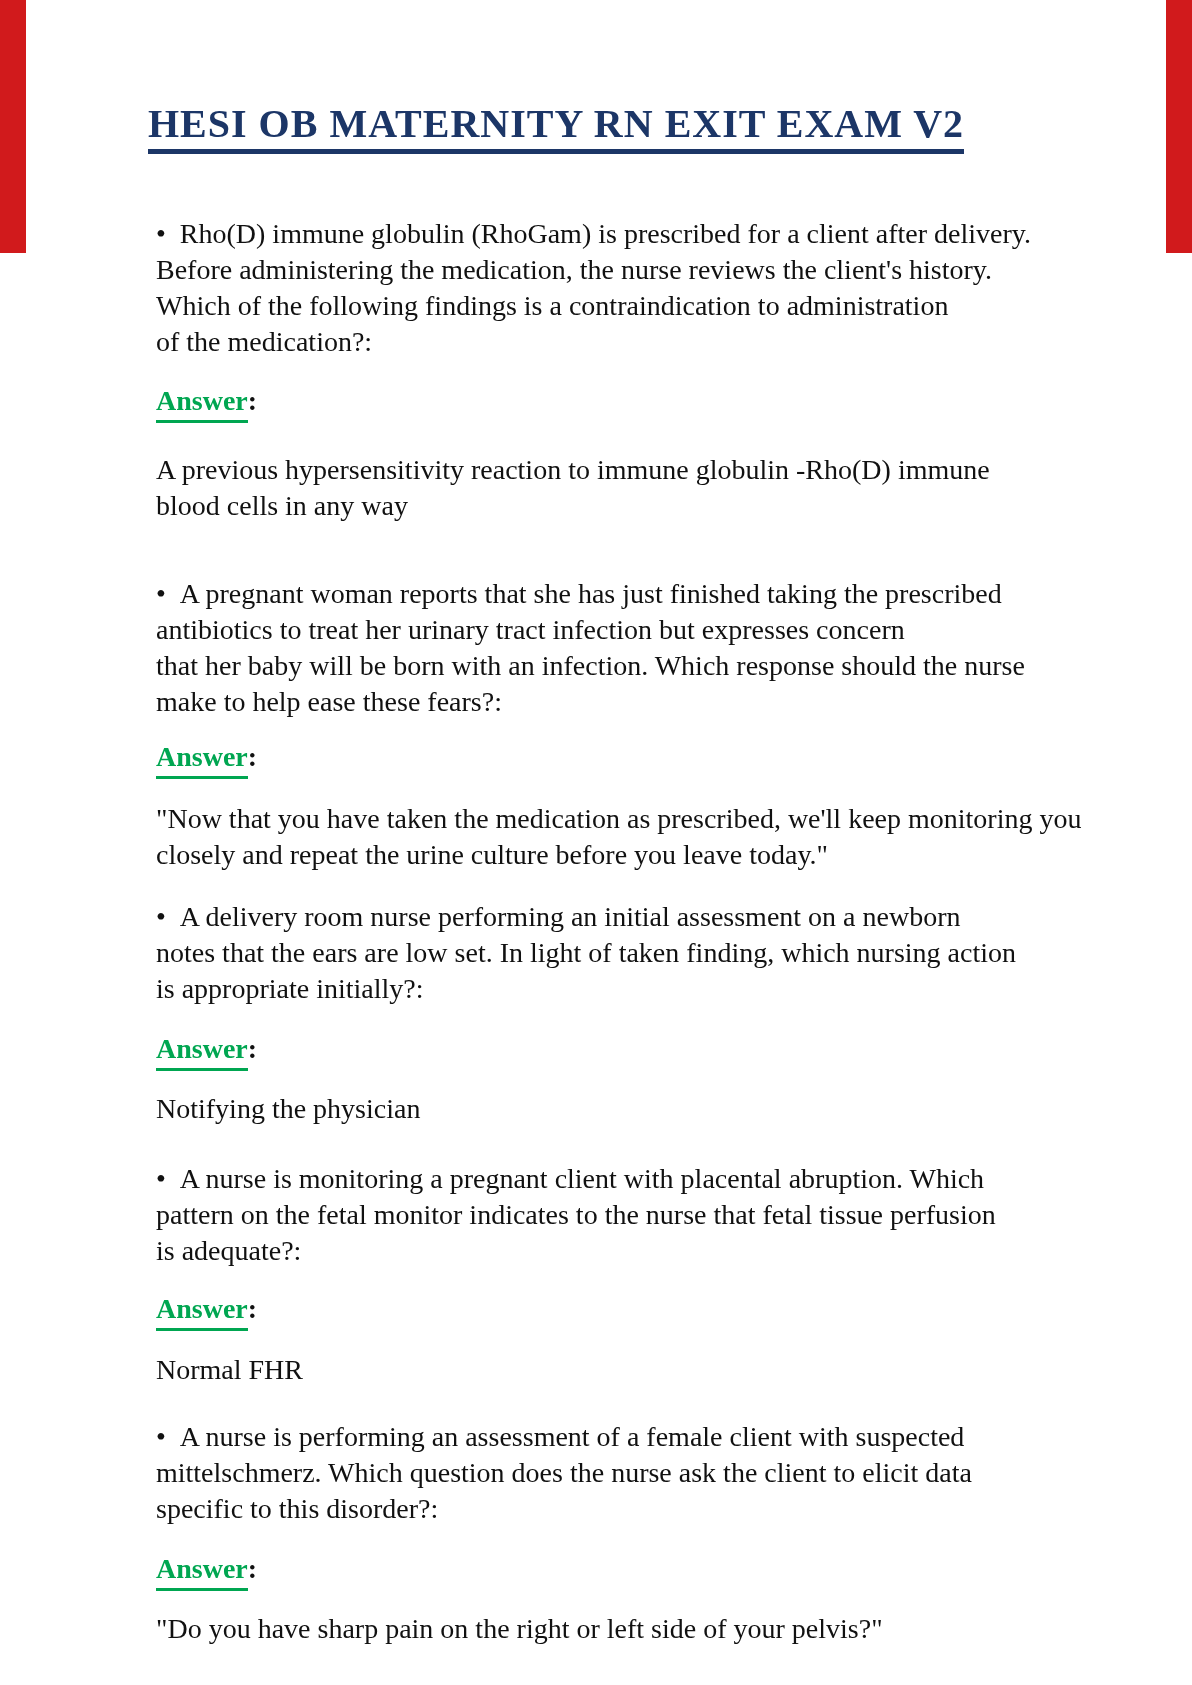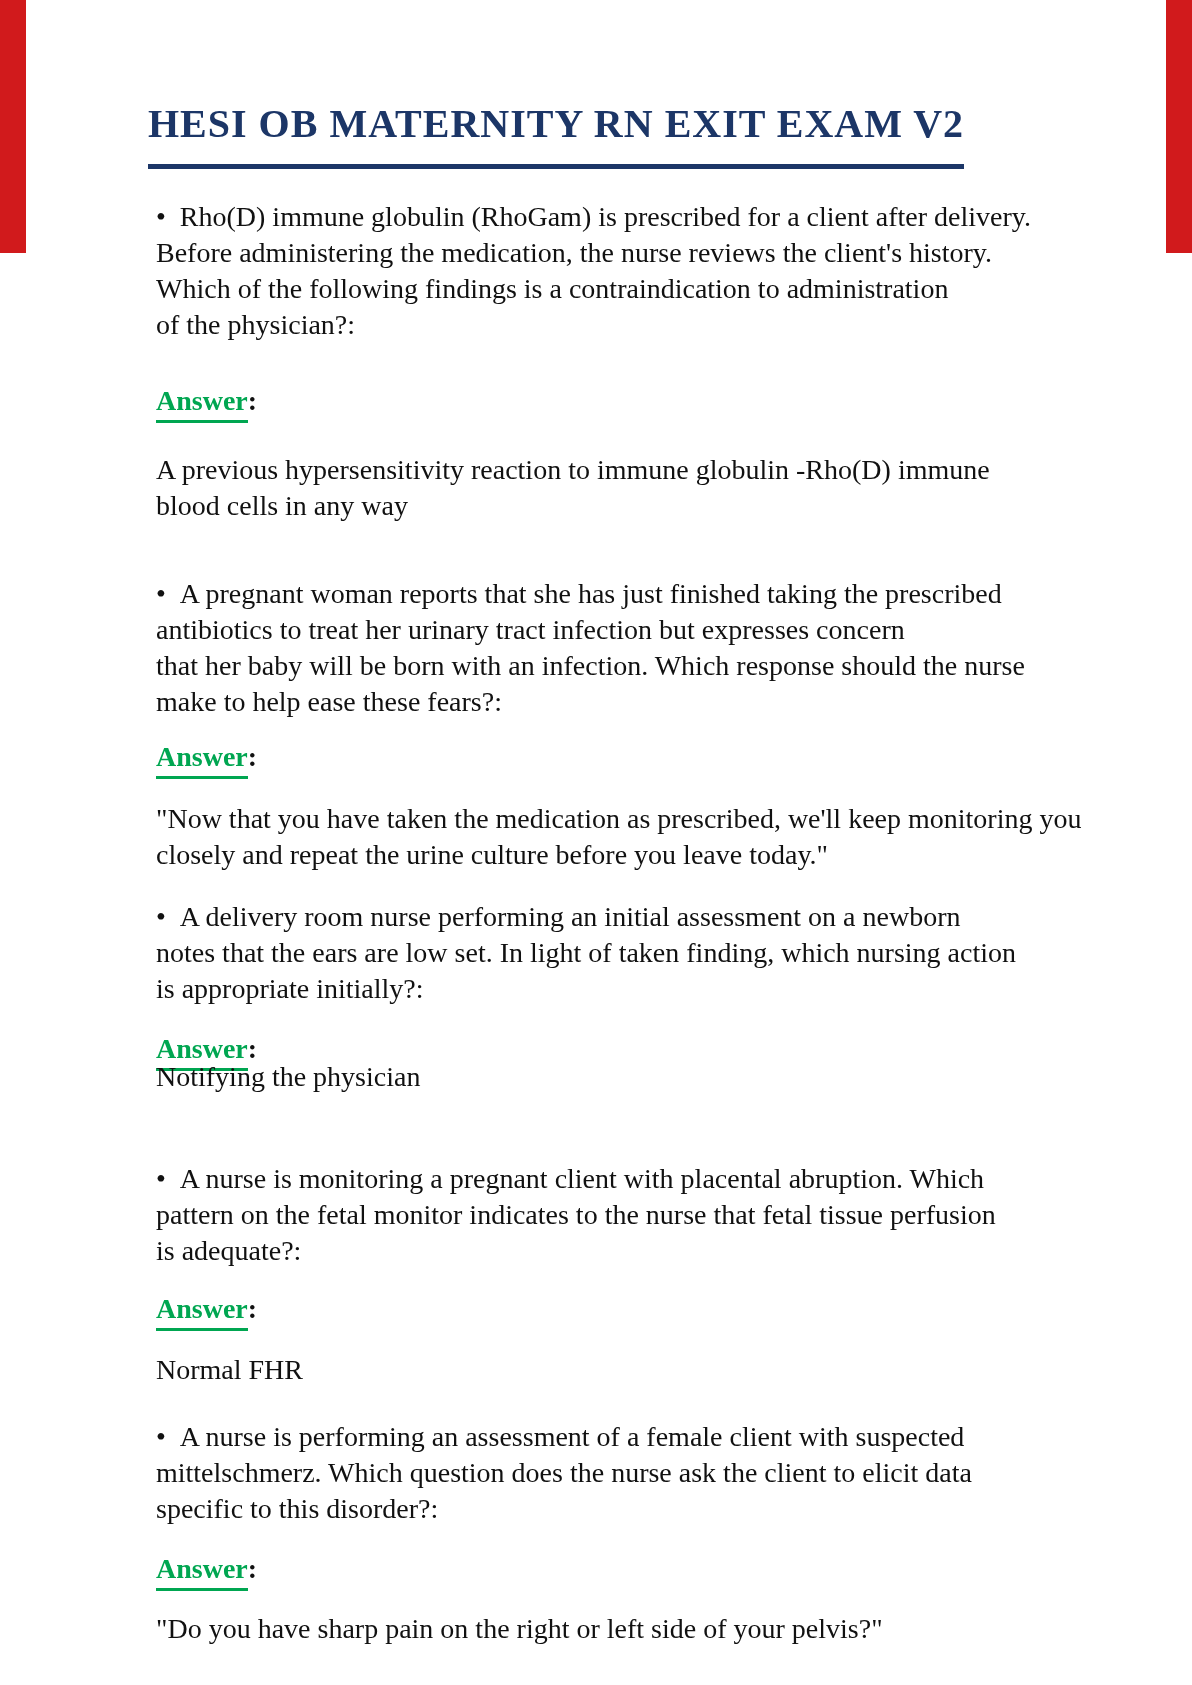--- a/index.html
+++ b/index.html
@@ -14,21 +14,21 @@
     position:absolute;top:0;width:26px;height:253px;
     background:var(--red-bar,#d11a1c);
   }
   .red-bar.left{left:0;}
   .red-bar.right{right:0;}
   .page-title{
     position:absolute;left:148px;top:100px;
     font-size:40px;font-weight:bold;letter-spacing:1px;
     color:var(--navy,#1c3667);
     border-bottom:5px solid var(--navy,#1c3667);
-    padding-bottom:17px;
+    padding-bottom:2px;
     white-space:nowrap;
   }
   .block{
     position:absolute;left:156px;
     font-size:28px;line-height:36px;
     color:var(--body,#111111);
   }
   .block div{white-space:nowrap;}
   .label{font-weight:bold;font-size:28px;line-height:36px;}
   .al-word{
@@ -42,25 +42,25 @@
 </head>
 <body>
 
 <div class="page">
 
   <div class="red-bar left"></div>
   <div class="red-bar right"></div>
 
   <div class="page-title">HESI OB MATERNITY RN EXIT EXAM V2</div>
 
-  <div class="block" style="top:199px">
+  <div class="block" style="top:216px">
       <div>• Rho(D) immune globulin (RhoGam) is prescribed for a client after delivery.</div>
       <div>Before administering the medication, the nurse reviews the client's history.</div>
       <div>Which of the following findings is a contraindication to administration</div>
-      <div>of the physician?:</div>
+      <div>of the medication?:</div>
     </div>
   <div class="block label" style="top:383px">
     <span class="al-word">Answer</span><span class="al-colon">:</span>
   </div>
   <div class="block" style="top:452px">
       <div>A previous hypersensitivity reaction to immune globulin -Rho(D) immune</div>
       <div>blood cells in any way</div>
     </div>
 
   <div class="block" style="top:576px">
@@ -78,21 +78,21 @@
     </div>
 
   <div class="block" style="top:899px">
       <div>• A delivery room nurse performing an initial assessment on a newborn</div>
       <div>notes that the ears are low set. In light of taken finding, which nursing action</div>
       <div>is appropriate initially?:</div>
     </div>
   <div class="block label" style="top:1031px">
     <span class="al-word">Answer</span><span class="al-colon">:</span>
   </div>
-  <div class="block" style="top:1059px">
+  <div class="block" style="top:1091px">
       <div>Notifying the physician</div>
     </div>
 
   <div class="block" style="top:1161px">
       <div>• A nurse is monitoring a pregnant client with placental abruption. Which</div>
       <div>pattern on the fetal monitor indicates to the nurse that fetal tissue perfusion</div>
       <div>is adequate?:</div>
     </div>
   <div class="block label" style="top:1291px">
     <span class="al-word">Answer</span><span class="al-colon">:</span>

